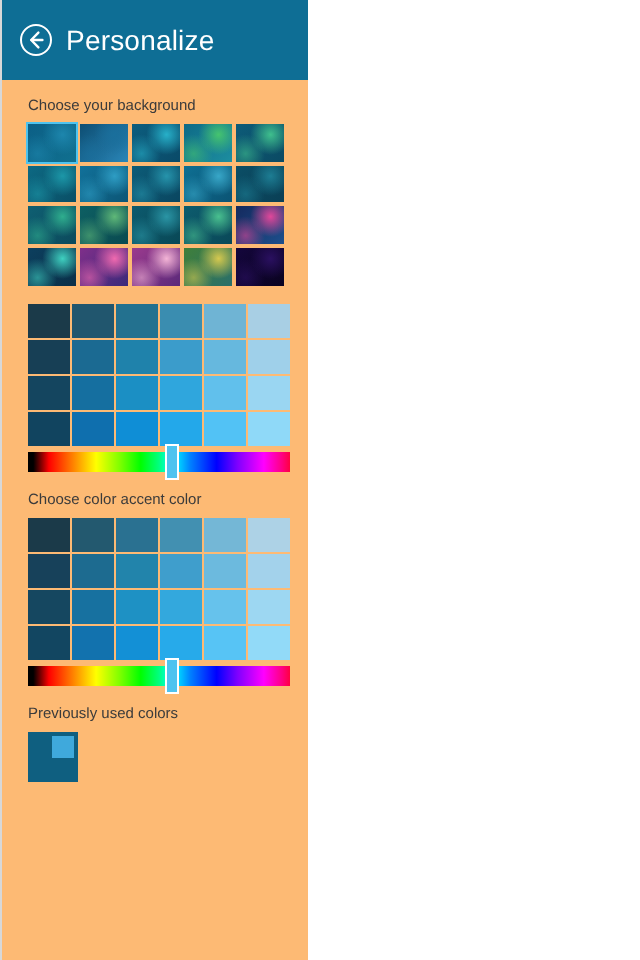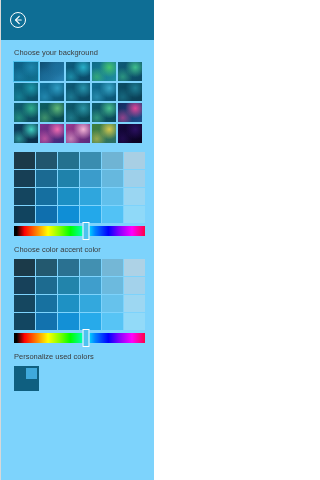--- a/index.html
+++ b/index.html
@@ -39,21 +39,21 @@
     font-weight: 400;
     margin-left: 7px;
     letter-spacing: .1px;
     white-space: nowrap;
   }
 
   
   .body {
     flex: 1 1 auto;
     padding: 8px 9px 0 13px;
-    background: #7dd3fc;
+    background: #fdba74;
     overflow: hidden;
   }
 
   .section { margin-bottom: 9px; }
   .section-label {
     font-size: 7.5px;
     color: #3b3b3b;
     margin-bottom: 4px;
     white-space: nowrap;
     line-height: 10px;
@@ -130,20 +130,21 @@
 
 <div class="panel">
 
   <div class="header">
     <div class="back-btn">
       <svg width="10" height="10" viewBox="0 0 10 10" aria-hidden="true">
         <path d="M6.2 1.3 L2.6 5 L6.2 8.7" fill="none" stroke="#ffffff" stroke-width="1.2" stroke-linecap="round" stroke-linejoin="round"></path>
         <path d="M2.8 5 H8.2" stroke="#ffffff" stroke-width="1.2" stroke-linecap="round"></path>
       </svg>
     </div>
+    <div class="header-title">Personalize</div>
   </div>
 
   <div class="body">
 
     <div class="section">
       <div class="section-label">Choose your background</div>
       <div class="thumb-grid" id="thumb-grid">
           <div class="thumb selected">
             <div class="art" style="background: radial-gradient(circle at 72% 28%, rgb(29, 134, 173) 0%, transparent 46%), radial-gradient(circle at 20% 78%, rgba(29, 134, 173, 0.6) 0%, transparent 40%), linear-gradient(135deg, rgb(12, 95, 134) 0%, rgb(16, 112, 143) 100%);"></div>
           </div>
@@ -266,21 +267,21 @@
           <div class="swatch" style="background: rgb(39, 170, 234);"></div>
           <div class="swatch" style="background: rgb(87, 196, 245);"></div>
           <div class="swatch" style="background: rgb(146, 218, 248);"></div>
         </div>
       <div class="hue-slider" id="accent-hue-slider">
         <div class="hue-thumb" id="accent-hue-thumb" style="left: 55%; background: rgb(78, 195, 239);"></div>
       </div>
     </div>
 
     <div class="section">
-      <div class="section-label">Personalize used colors</div>
+      <div class="section-label">Previously used colors</div>
       <div class="prev-row" id="prev-row">
           <div class="prev-swatch" style="background: rgb(15, 95, 128);">
             <div class="accent-corner" style="background: rgb(63, 169, 220);"></div>
           </div>
         </div>
     </div>
 
   </div>
 </div>
 

